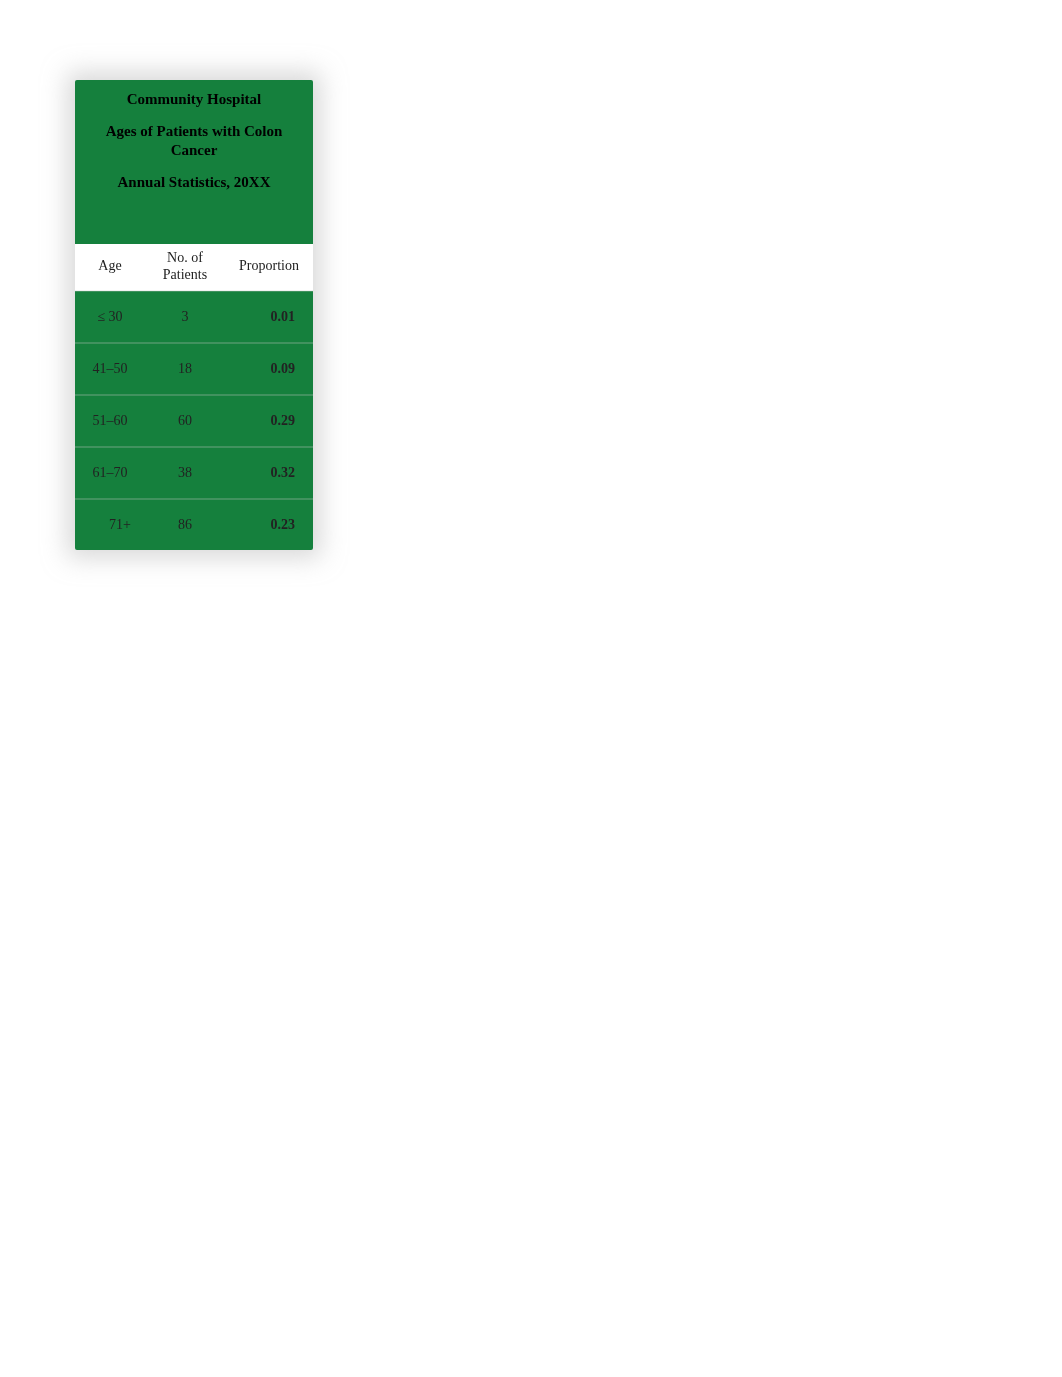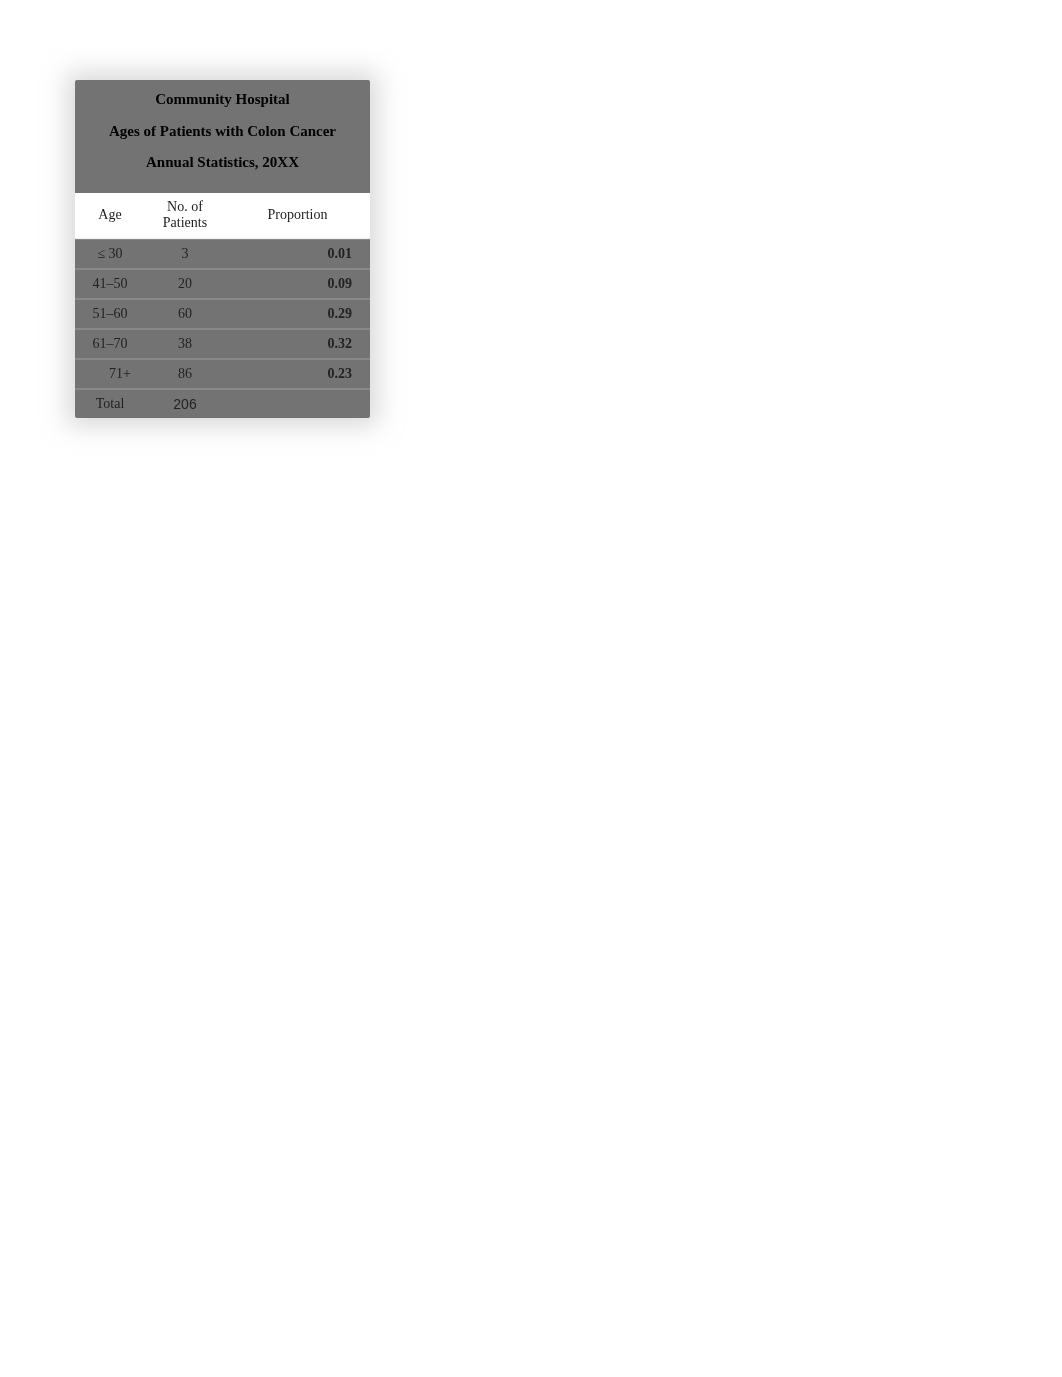--- a/index.html
+++ b/index.html
@@ -10,22 +10,22 @@
     
     body {
       background: #ffffff;
       font-family: Georgia, 'Times New Roman', serif;
       width: 1062px;
       height: 1377px;
       padding: 80px 0 0 75px;
     }
     
     .card {
-      width: 295px;
-      background: #737373;
+      width: 238px;
+      background: #15803d;
       box-shadow: 0 0 25px 8px rgba(180, 180, 180, 0.5);
       border-radius: 2px;
     }
     
     .header {
       padding: 10px 6px 8px 6px;
       text-align: center;
     }
     
     .header-line {
@@ -35,37 +35,38 @@
       margin-bottom: 12px;
       line-height: 1.3;
     }
     
     .header-line:last-child {
     }
     
     .table {
       width: 100%;
       border-collapse: collapse;
+      margin-top: 32px;
     }
     
     .table th {
       font-weight: normal;
       font-size: 14px;
       color: #222;
       padding: 6px 8px;
       text-align: center;
       background: #ffffff;
       vertical-align: middle;
       line-height: 1.2;
     }
     
     .table td {
       font-size: 14px;
       color: #222;
-      padding: 6px 8px;
+      padding: 17px 8px;
       vertical-align: middle;
     }
     
     .col-age {
       width: 70px;
       text-align: center;
     }
     
     .col-patients {
       width: 80px;
@@ -124,38 +125,33 @@
       </tr>
     </thead>
     <tbody>
       <tr class="row-divider">
         <td class="col-age">≤ 30</td>
         <td class="col-patients">3</td>
         <td class="col-proportion">0.01</td>
       </tr>
       <tr class="row-divider">
         <td class="col-age">41–50</td>
-        <td class="col-patients">20</td>
+        <td class="col-patients">18</td>
         <td class="col-proportion">0.09</td>
       </tr>
       <tr class="row-divider">
         <td class="col-age">51–60</td>
         <td class="col-patients">60</td>
         <td class="col-proportion">0.29</td>
       </tr>
       <tr class="row-divider">
         <td class="col-age">61–70</td>
         <td class="col-patients">38</td>
         <td class="col-proportion">0.32</td>
       </tr>
       <tr class="row-divider">
         <td class="col-age age-right">71+</td>
         <td class="col-patients">86</td>
         <td class="col-proportion">0.23</td>
       </tr>
-      <tr class="row-divider total-row">
-        <td class="col-age">Total</td>
-        <td class="col-patients">206</td>
-        <td class="col-proportion"></td>
-      </tr>
     </tbody>
   </table>
 </div>
 
 </body></html>

